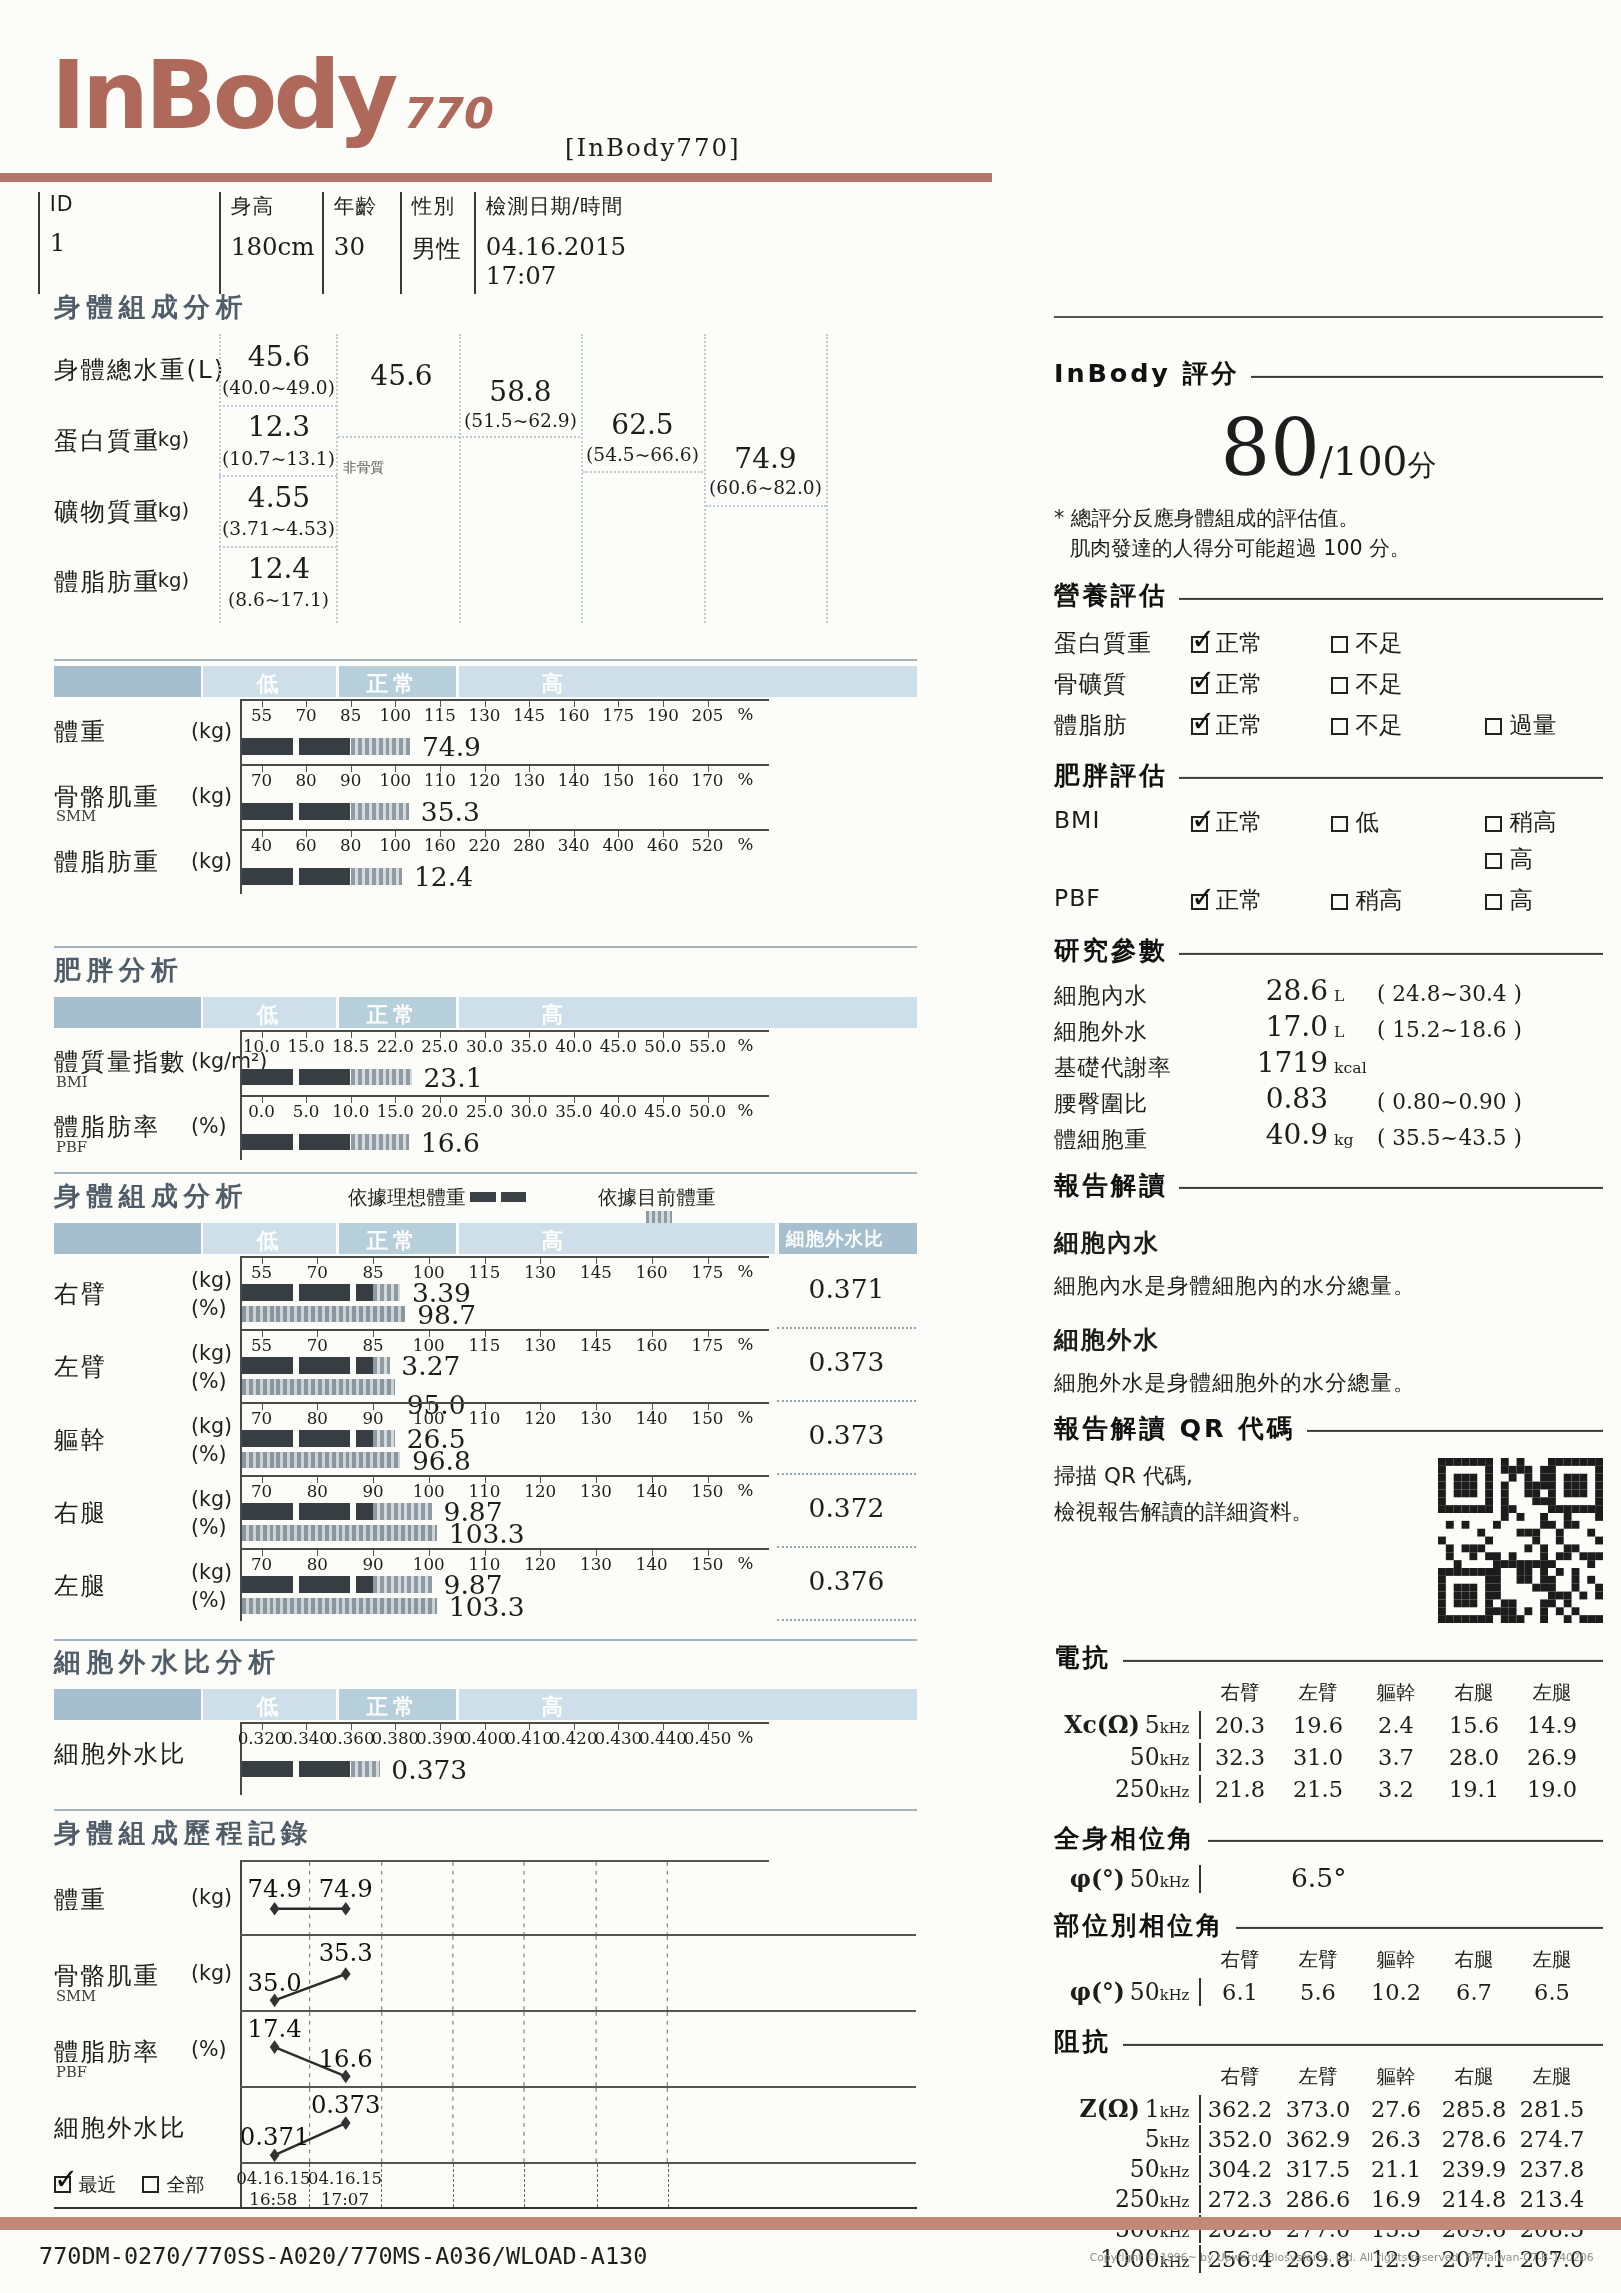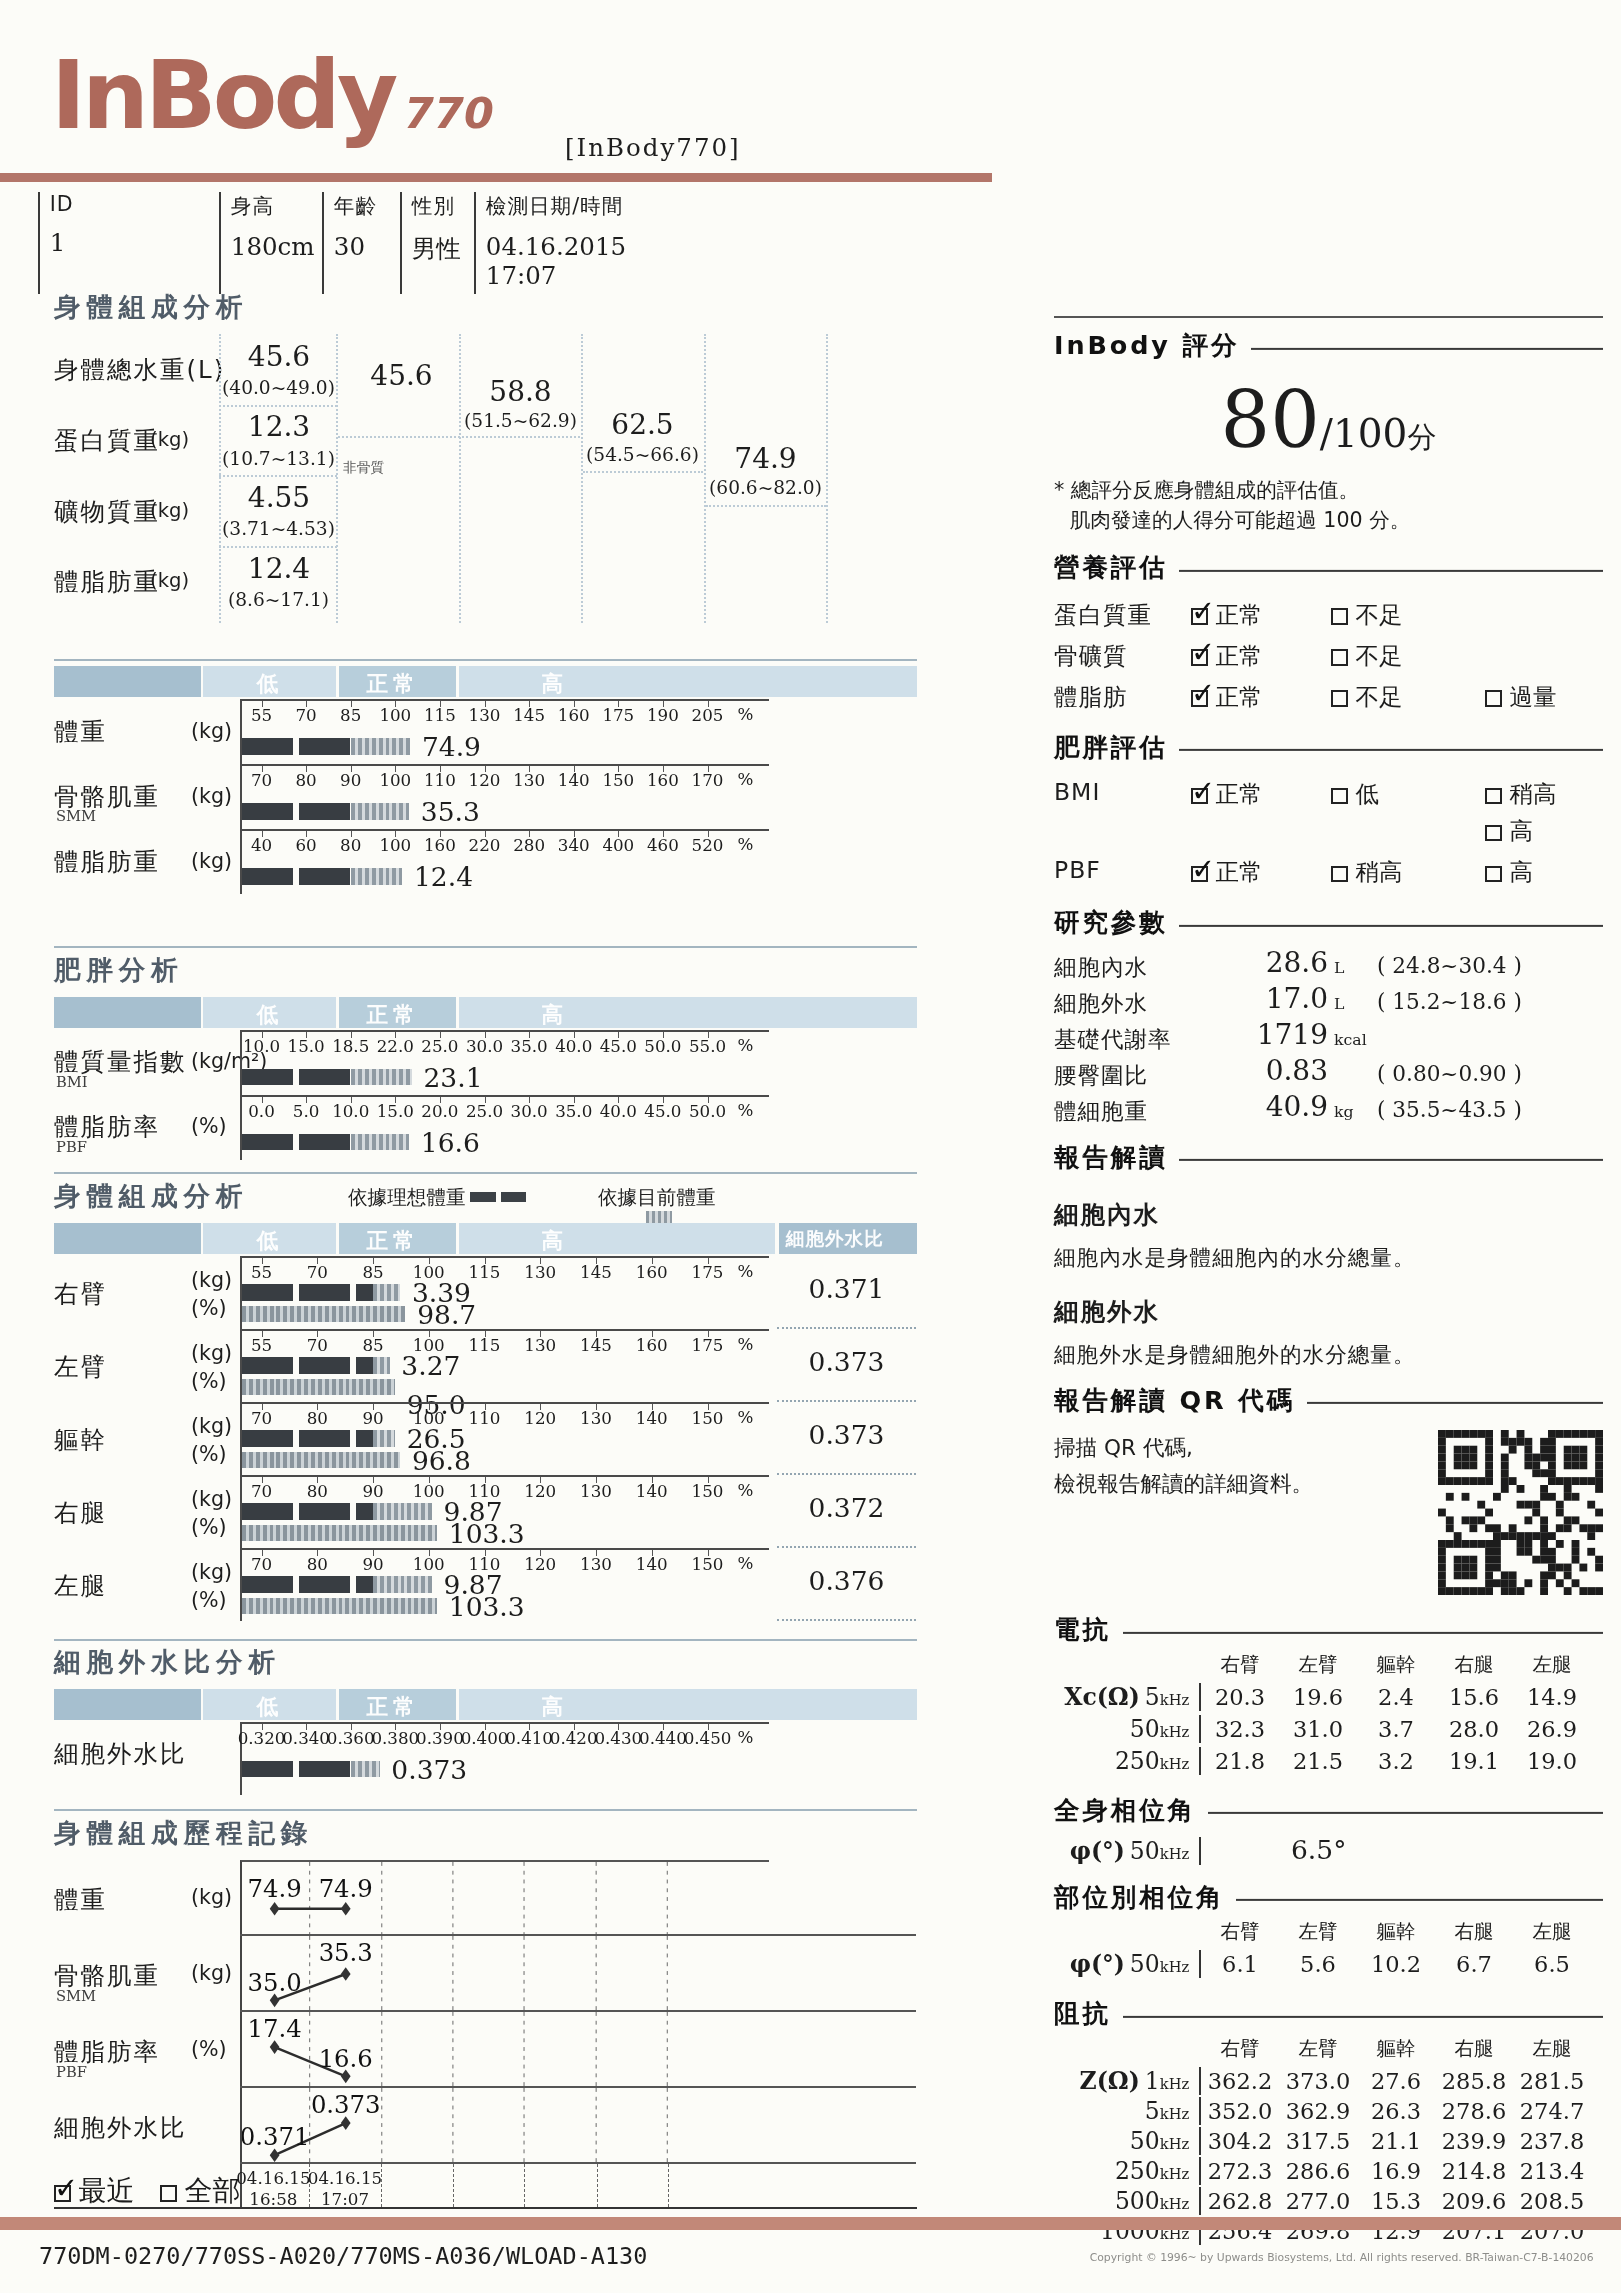--- a/index.html
+++ b/index.html
@@ -75,26 +75,26 @@
   .hlabel{position:absolute;left:0;top:23.5px;font-size:24.5px;letter-spacing:2px;}
   .hsub{position:absolute;left:2px;top:51px;font-size:14.7px;font-family:"DejaVu Serif",serif;color:#3d3d3d;}
   .hunit{position:absolute;left:137px;top:25.5px;font-size:20.6px;}
   .hchart{position:absolute;left:186px;top:0;width:529px;height:76px;border-left:2px solid #444;}
   .hline{position:absolute;left:186px;bottom:0;width:676px;border-bottom:2px solid #555;}
   .hrow.first .hchart{border-top:2px solid #555;}
   .hbottom{position:relative;height:45px;border-bottom:2.9px solid #333;}
   .hbottom .axis{position:absolute;left:186px;top:0;width:529px;height:100%;border-left:2px solid #444;}
   .hdash{position:absolute;top:0;height:100%;border-left:1px dashed #666;}
   .hdate{position:absolute;width:98px;text-align:center;font-family:"DejaVu Serif",serif;font-size:16.7px;line-height:1.25;top:3.9px;}
-  .hfilters{position:absolute;left:0;top:7.8px;font-size:28px;display:flex;gap:25.5px;}
+  .hfilters{position:absolute;left:0;top:7.8px;font-size:19px;display:flex;gap:25.5px;}
   .cb{display:inline-block;width:16.7px;height:16.7px;border:2.5px solid #222;position:relative;margin-right:7.8px;top:2px;}
   .cb.ck::after{content:"✓";position:absolute;left:-2px;top:-15.7px;font-size:29px;font-weight:bold;color:#111;}
 
   
-  .rcol{position:absolute;left:1054px;top:316px;width:549px;border-top:2px solid #555;padding-top:10px;}
+  .rcol{position:absolute;left:1054px;top:316px;width:549px;border-top:2px solid #555;padding-top:38px;}
   .rsec{margin-bottom:13.7px;}
   .rhead{display:flex;align-items:center;font-size:25.5px;font-weight:bold;letter-spacing:2.9px;color:#111;}
   .rhead::after{content:"";flex:1;border-top:2px solid #3a3a3a;margin-left:11.8px;transform:translateY(2.9px);}
   .score{text-align:center;margin:11.8px 0 9.8px;}
   .score .big{font-family:"DejaVu Serif",serif;font-size:78px;}
   .score .den{font-family:"DejaVu Serif",serif;font-size:39px;}
   .score .fen{font-size:29px;}
   .snote{font-size:20.6px;line-height:1.5;}
   .snote .in{padding-left:15.7px;display:block;}
   .crow{position:relative;font-size:23.5px;height:41px;}

